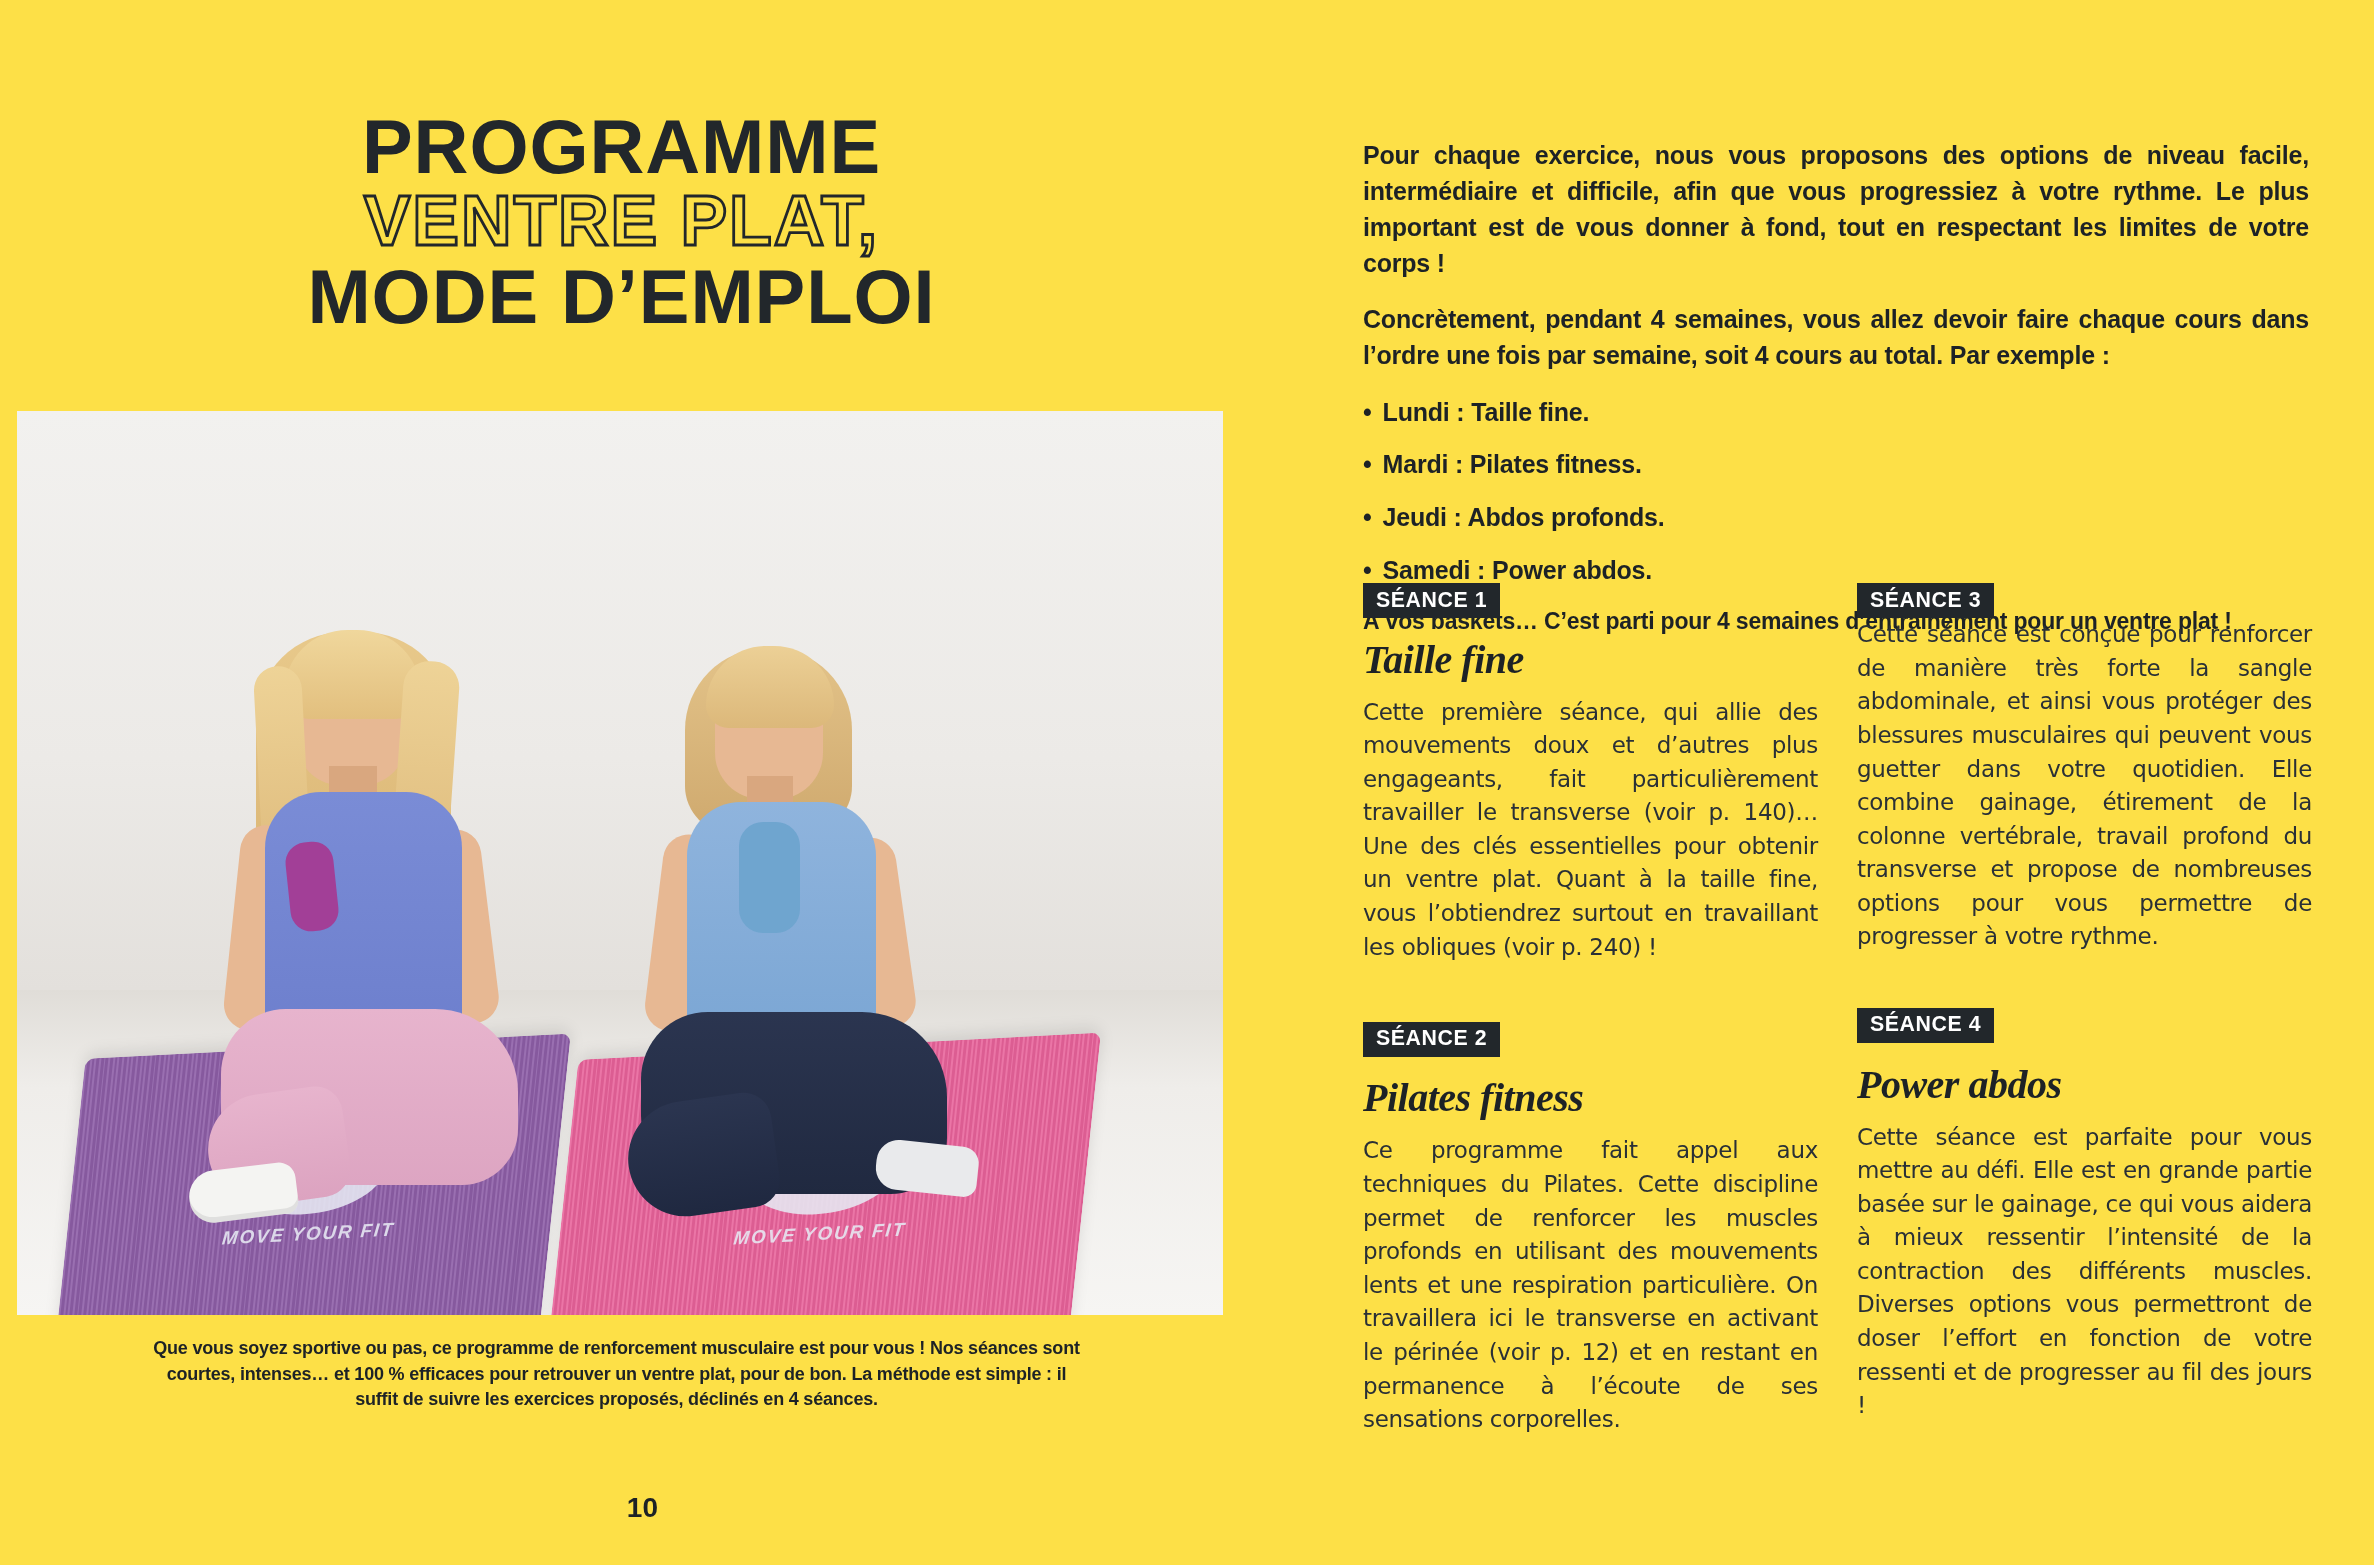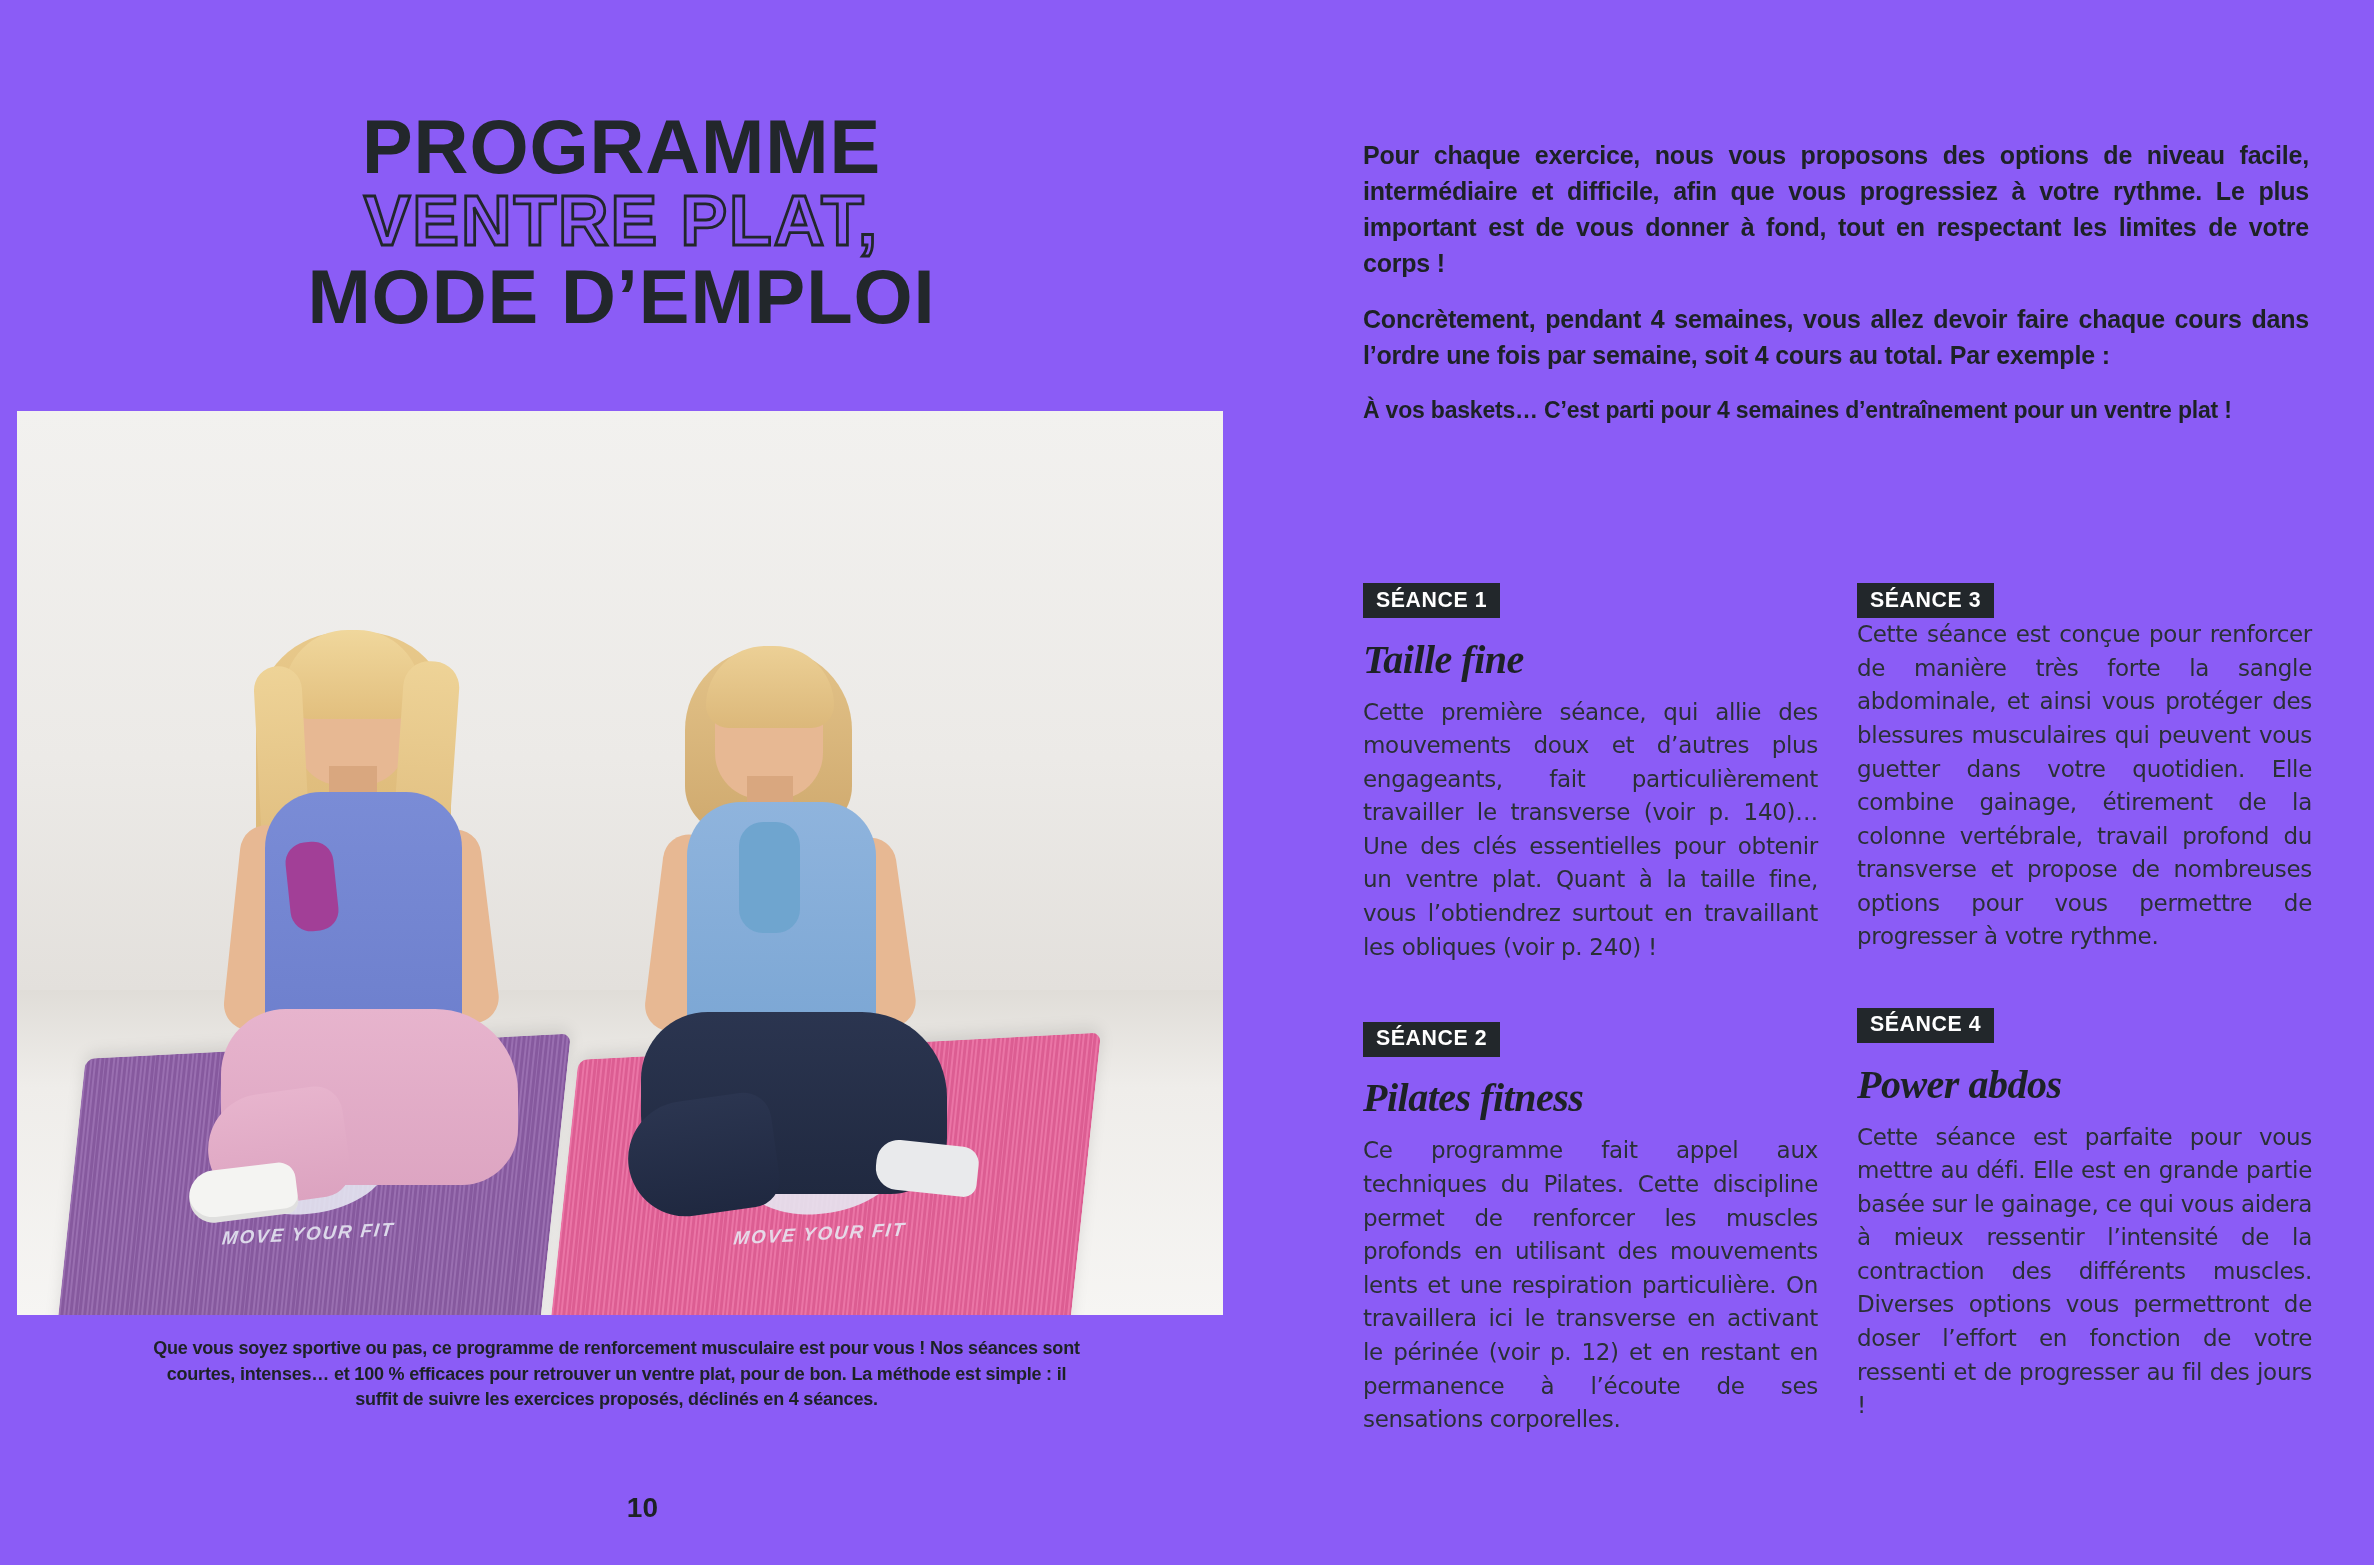--- a/index.html
+++ b/index.html
@@ -11,21 +11,21 @@
     width: 2375px;
     height: 1566px;
     position: relative;
     font-family: "Liberation Sans", sans-serif;
     overflow: hidden;
   }
 
   .spread {
     position: absolute;
     inset: 0;
-    background: #8b5cf6;
+    background: #fde047;
   }
 
   
   .page-left {
     position: absolute;
     left: 0; top: 0;
     width: 1224px; height: 1566px;
   }
 
   .title-block {
@@ -488,20 +488,26 @@
     <div class="caption">Que vous soyez sportive ou pas, ce programme de renforcement musculaire est pour vous ! Nos séances sont courtes, intenses… et 100 % efficaces pour retrouver un ventre plat, pour de bon. La méthode est simple : il suffit de suivre les exercices proposés, déclinés en 4 séances.</div>
 
     <div class="folio folio-left">10</div>
   </div>
 
   <div class="page-right">
 
     <div class="intro">
       <p>Pour chaque exercice, nous vous proposons des options de niveau facile, intermédiaire et difficile, afin que vous progressiez à votre rythme. Le plus important est de vous donner à fond, tout en respectant les limites de votre corps !</p>
       <p>Concrètement, pendant 4 semaines, vous allez devoir faire chaque cours dans l’ordre une fois par semaine, soit 4 cours au total. Par exemple :</p>
+      <ul class="bullets">
+        <li>Lundi : Taille fine.</li>
+        <li>Mardi : Pilates fitness.</li>
+        <li>Jeudi : Abdos profonds.</li>
+        <li>Samedi : Power abdos.</li>
+      </ul>
       <div class="closing">À vos baskets… C’est parti pour 4 semaines d’entraînement pour un ventre plat !</div>
     </div>
 
     <div class="sessions">
 
       <div class="col">
         <div class="session">
           <div class="badge">SÉANCE 1</div>
           <div class="session-title">Taille fine</div>
           <div class="session-body">Cette première séance, qui allie des mouvements doux et d’autres plus engageants, fait particulièrement travailler le transverse (voir p. 140)… Une des clés essentielles pour obtenir un ventre plat. Quant à la taille fine, vous l’obtiendrez surtout en travaillant les obliques (voir p. 240) !</div>

